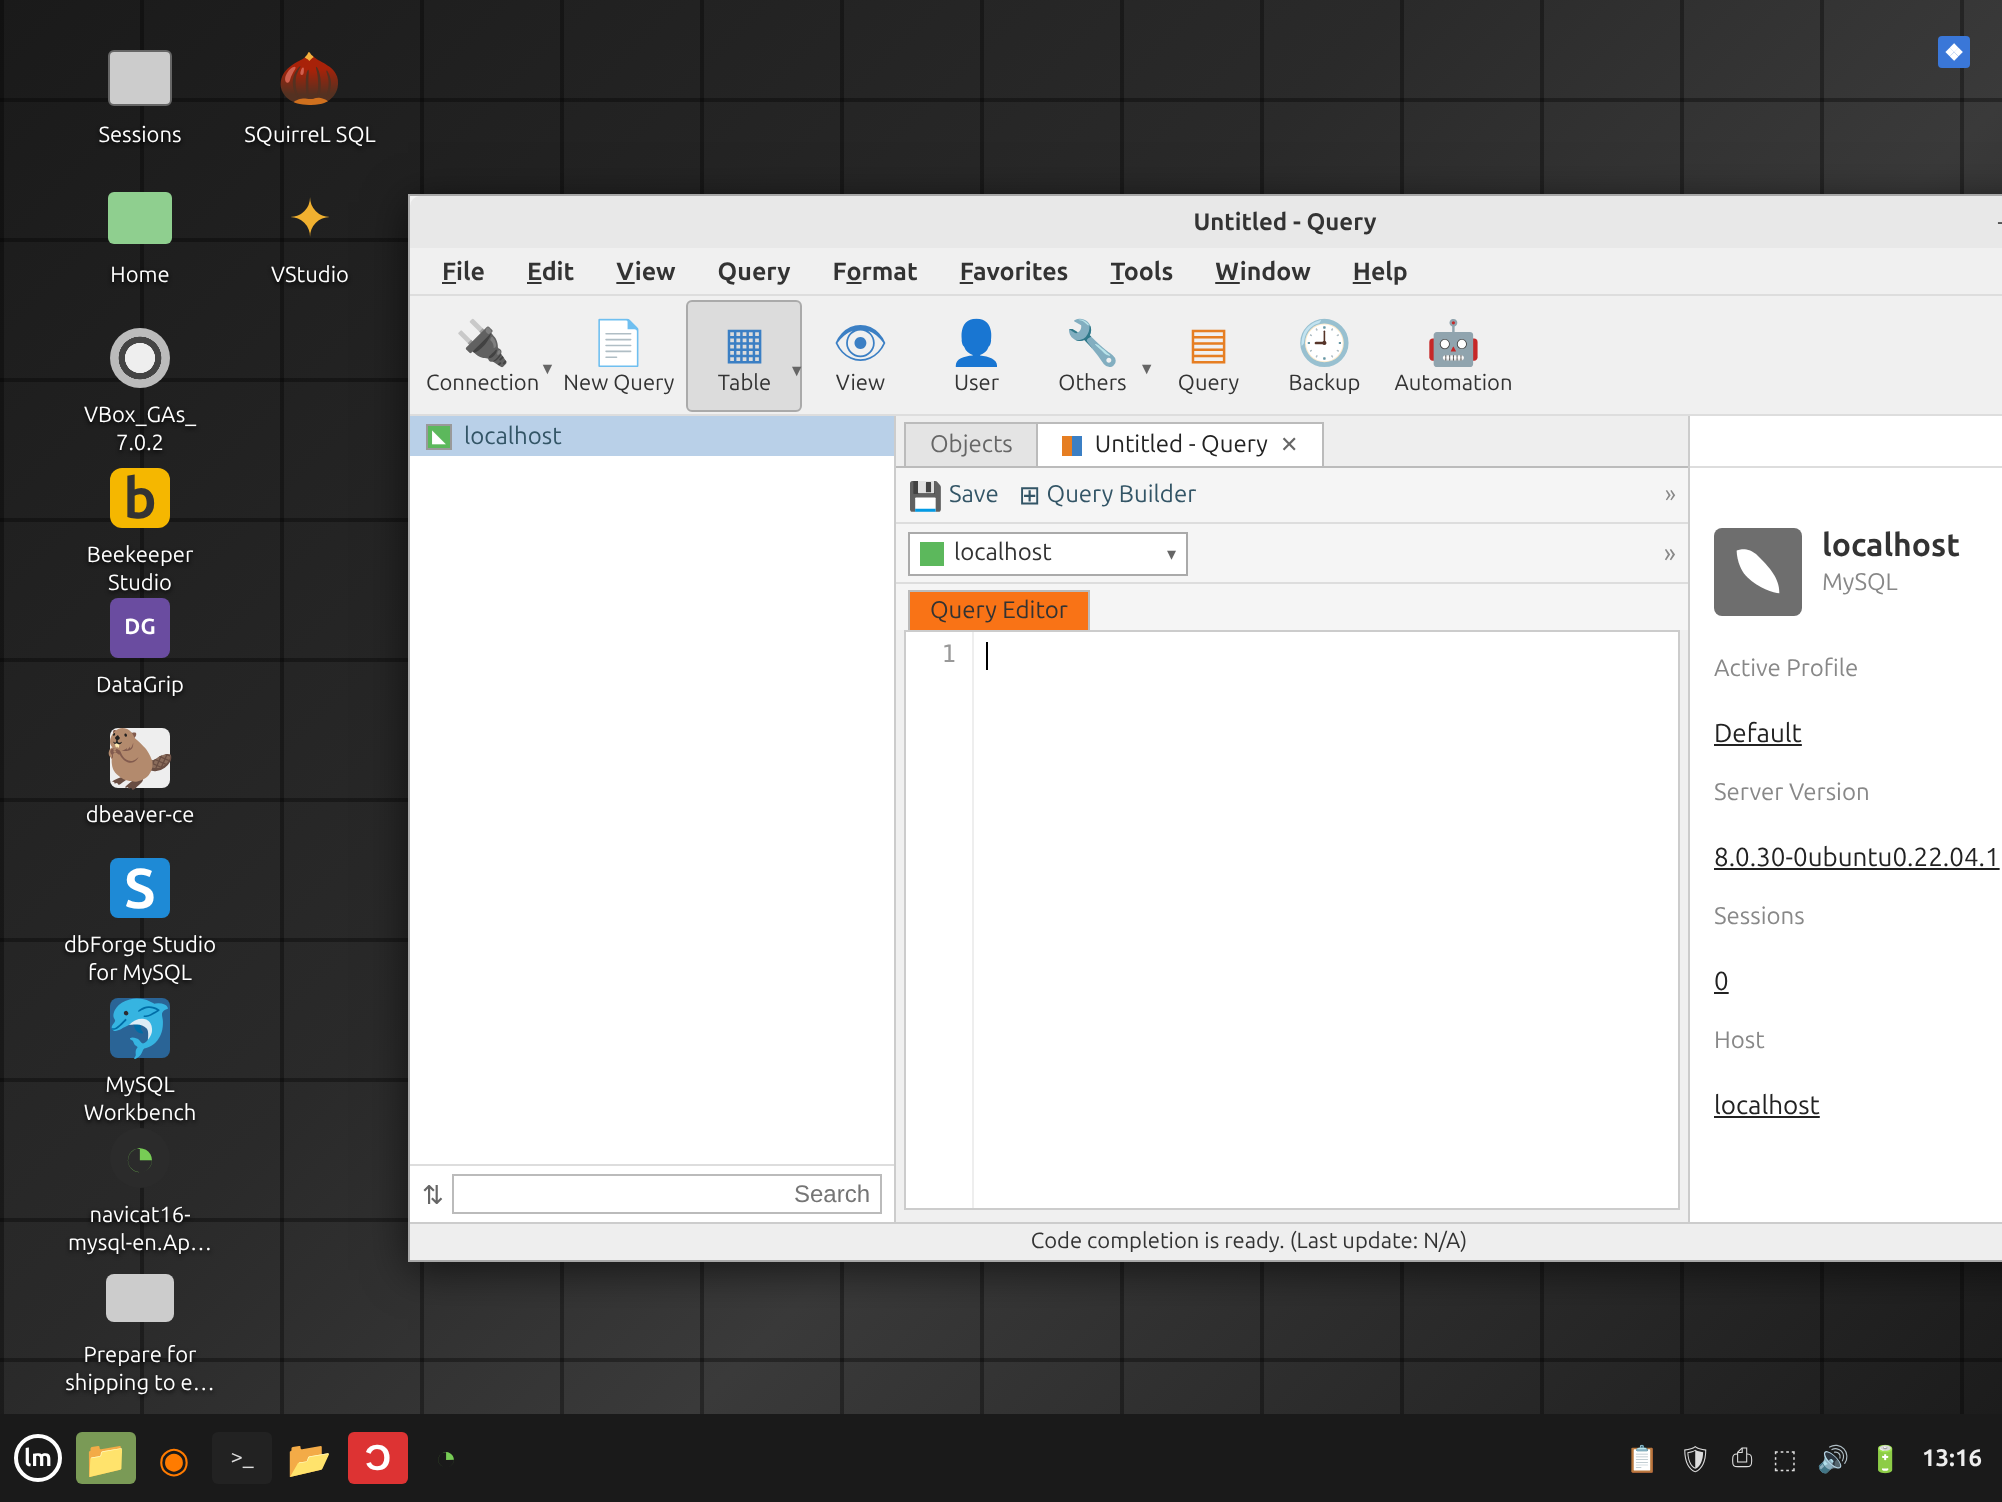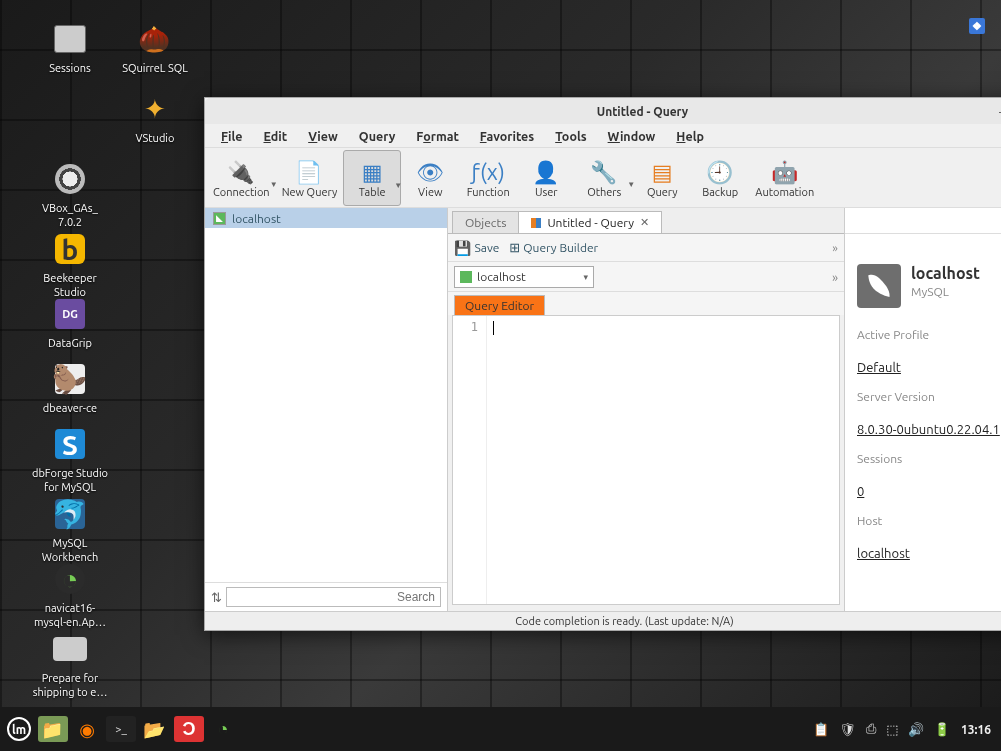--- a/index.html
+++ b/index.html
@@ -106,20 +106,26 @@
         <div class="sq-monitor"></div>
       </div>
       <div class="txt">Sessions</div>
     </div>
     <div class="dicon" style="left: 105px; top: 20px;">
       <div class="glyph">
         <span style="font-size:26px;">🌰</span>
       </div>
       <div class="txt">SQuirreL SQL</div>
     </div>
+    <div class="dicon" style="left: 20px; top: 90px;">
+      <div class="glyph">
+        <div class="sq-folder"></div>
+      </div>
+      <div class="txt">Home</div>
+    </div>
     <div class="dicon" style="left: 105px; top: 90px;">
       <div class="glyph">
         <span style="color:#f0b030;font-size:26px;">✦</span>
       </div>
       <div class="txt">VStudio</div>
     </div>
     <div class="dicon" style="left: 20px; top: 160px;">
       <div class="glyph">
         <div class="sq-disc"></div>
       </div>
@@ -200,24 +206,20 @@
         <div>New Query</div>
       </div>
       <div class="tb active">
         <div class="ico" style="color:#3b7fc4;">▦</div>
         <div>Table</div>
         <span class="drop">▼</span>
       </div>
       <div class="tb">
         <div class="ico" style="color:#3b7fc4;">👁</div>
         <div>View</div>
-      </div>
-      <div class="tb">
-        <div class="ico" style="color:#3b7fc4;">ƒ(x)</div>
-        <div>Function</div>
       </div>
       <div class="tb">
         <div class="ico" style="color:#e6a823;">👤</div>
         <div>User</div>
       </div>
       <div class="tb">
         <div class="ico" style="color:#555;">🔧</div>
         <div>Others</div>
         <span class="drop">▼</span>
       </div>

